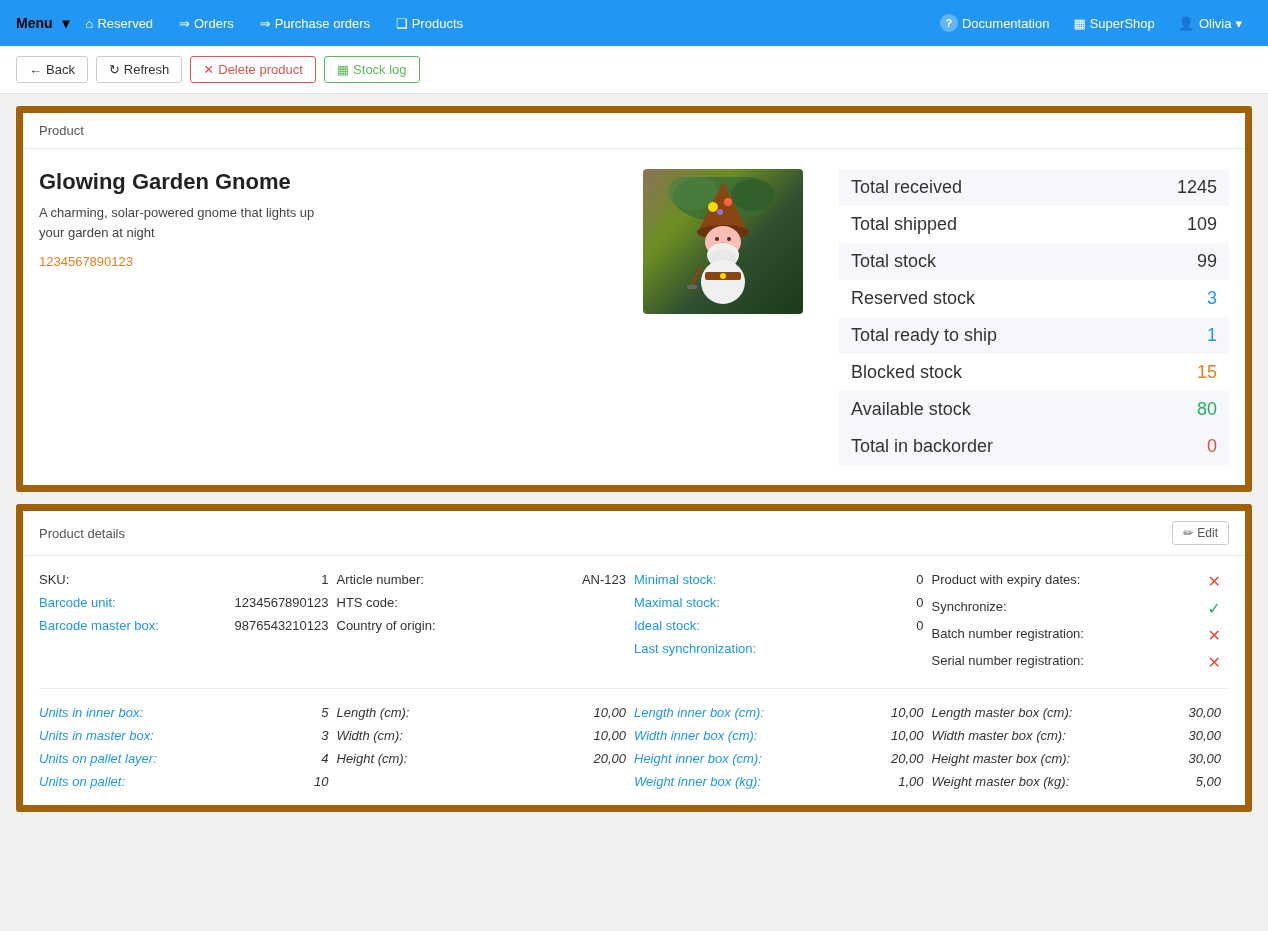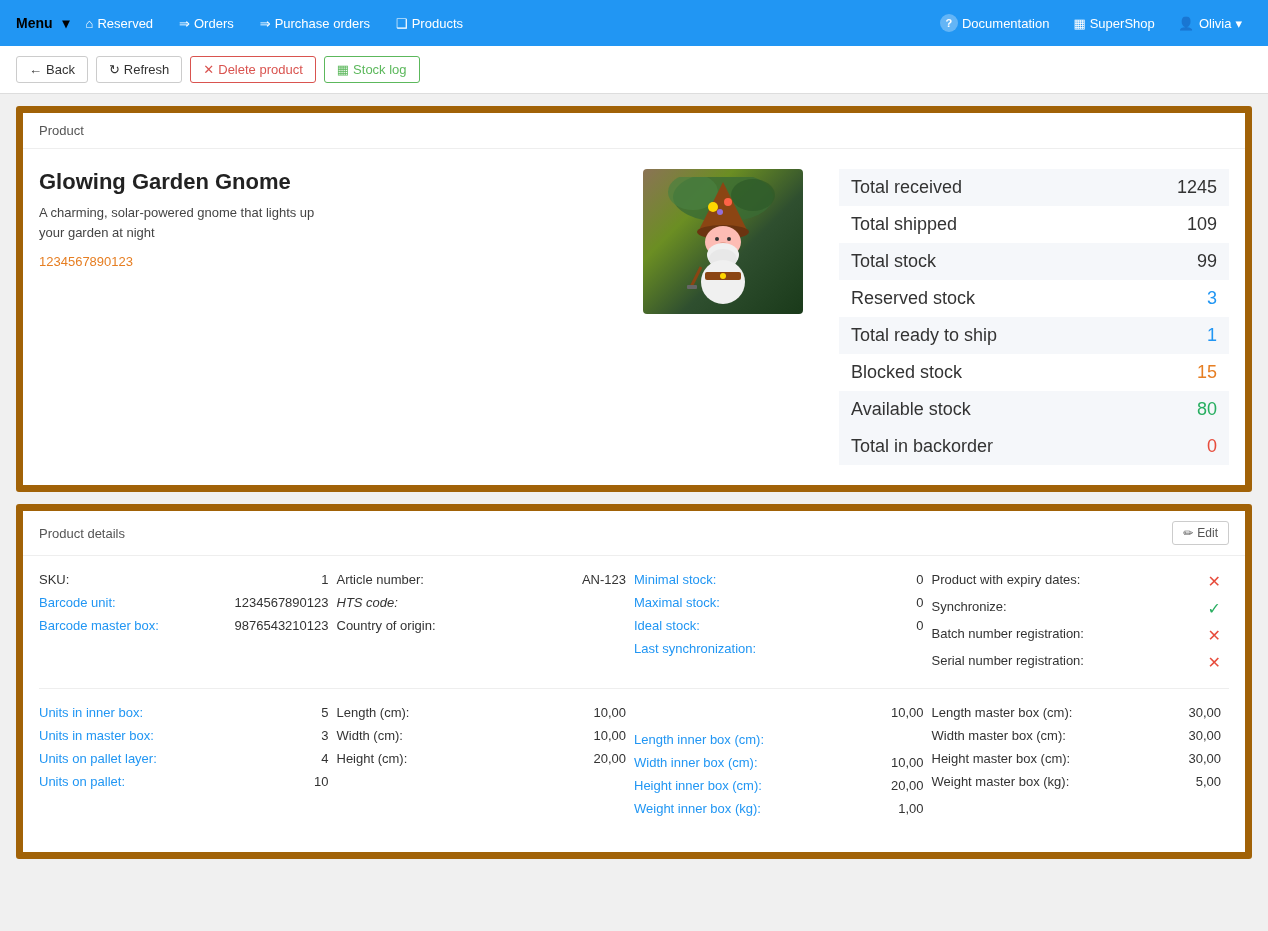--- a/index.html
+++ b/index.html
@@ -350,21 +350,21 @@
           <span>9876543210123</span>
         </div>
       </div>
 
       <div>
         <div class="detail-item">
           <span style="color:#333;">Article number:</span>
           <span>AN-123</span>
         </div>
         <div class="detail-item">
-          <span style="color:#333;font-style:italic;">HTS code:</span>
+          <span style="color:#333;">HTS code:</span>
           <span></span>
         </div>
         <div class="detail-item">
           <span style="color:#333;">Country of origin:</span>
           <span></span>
         </div>
       </div>
 
       <div>
         <div class="detail-item">
@@ -400,21 +400,21 @@
         </div>
         <div class="detail-item">
           <span style="color:#333;">Serial number registration:</span>
           <span style="color:#e74c3c; font-size:16px;">✕</span>
         </div>
       </div>
     </div>
 
     <div class="details-divider"></div>
 
-    <div style="display:grid; grid-template-columns:1fr 1fr 1fr 1fr; padding:4px 16px 32px;">
+    <div style="display:grid; grid-template-columns:1fr 1fr 1fr 1fr; padding:4px 16px 12px;font-style:italic;">
 
       <div>
         <div class="detail-item">
           <span style="color:#2196F3;">Units in inner box:</span>
           <span>5</span>
         </div>
         <div class="detail-item">
           <span style="color:#2196F3;">Units in master box:</span>
           <span>3</span>
         </div>
@@ -438,21 +438,21 @@
           <span>10,00</span>
         </div>
         <div class="detail-item">
           <span style="color:#333;">Height (cm):</span>
           <span>20,00</span>
         </div>
       </div>
 
       <div>
         <div class="detail-item">
-          <span style="color:#2196F3;margin-top:27px;">Length inner box (cm):</span>
+          <span style="color:#2196F3;">Length inner box (cm):</span>
           <span>10,00</span>
         </div>
         <div class="detail-item">
           <span style="color:#2196F3;">Width inner box (cm):</span>
           <span>10,00</span>
         </div>
         <div class="detail-item">
           <span style="color:#2196F3;">Height inner box (cm):</span>
           <span>20,00</span>
         </div>

